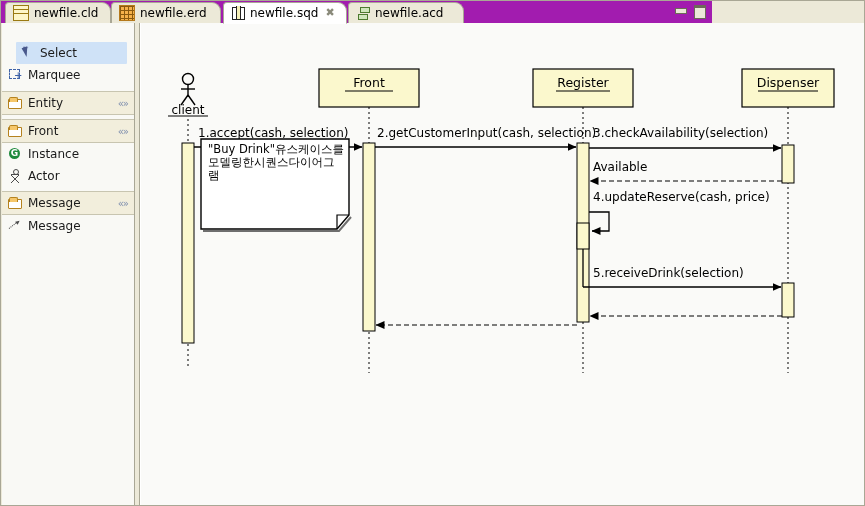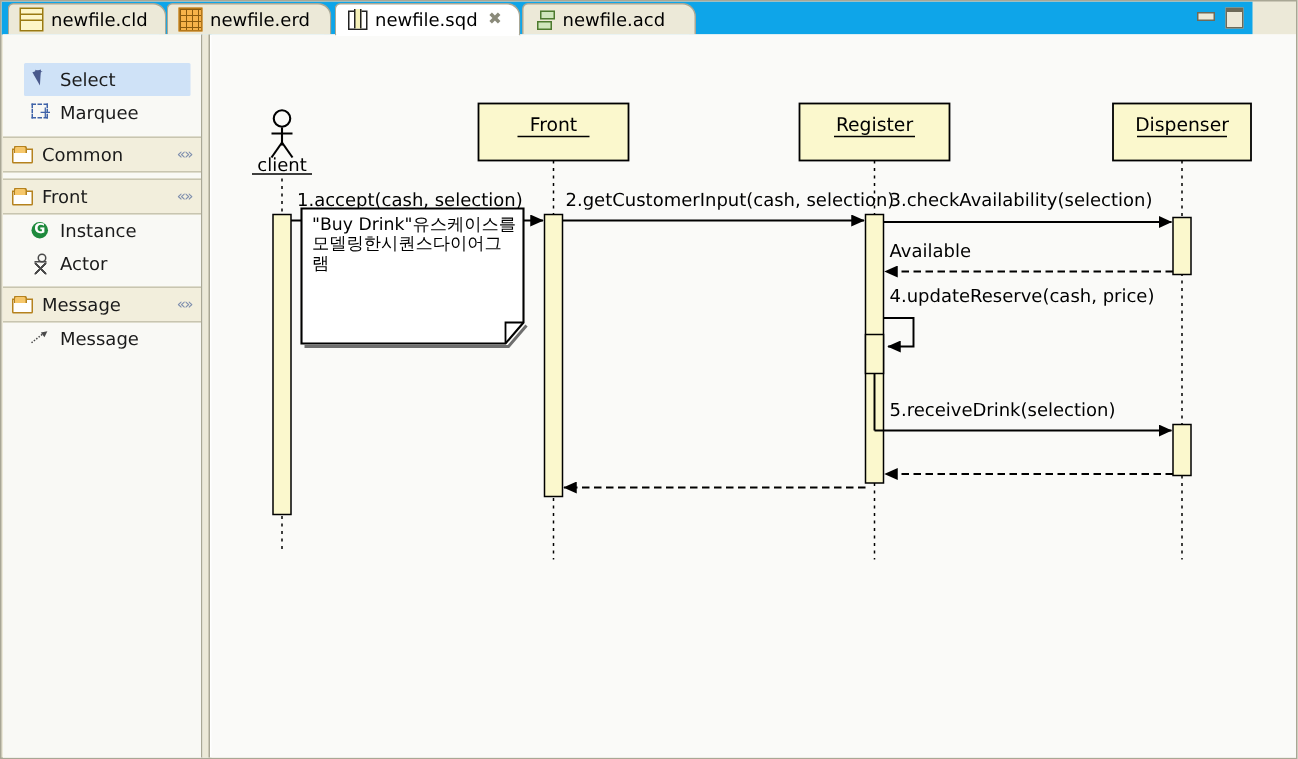--- a/index.html
+++ b/index.html
@@ -16,22 +16,22 @@
     width: 865px; height: 506px;
     box-sizing: border-box;
     background: #ece9d8;
     border: 1px solid #a9a795;
     overflow: hidden;
   }
 
   
   #tabbar {
     position: absolute; left: 0; top: 0;
-    width: 834px; height: 22px;
-    background: #0ea5e9;
+    width: 711px; height: 22px;
+    background: #a21caf;
   }
   .tab {
     position: absolute; top: 1px;
     height: 21px;
     box-sizing: border-box;
     background: #ece9d8;
     border: 1px solid #a9a795;
     border-bottom: none;
     border-top-left-radius: 4px;
     border-top-right-radius: 9px;
@@ -125,21 +125,20 @@
     background: #f9f9f5;
     border-right: 1px solid #a9a795;
     box-sizing: border-box;
     font-size: 12px;
     color: #1b1b1b;
   }
   .pal-entry {
     height: 22px; display: flex; align-items: center;
     padding-left: 6px; gap: 6px; cursor: default;
     position: relative;
-    margin-left: 12px;
   }
   .pal-entry.selected {
     background: #cfe2f7;
     margin: 12px 7px 0 14px;
     padding-left: 0;
     border-radius: 1px;
   }
   .pal-entry.selected .pal-ico { margin-left: 4px; }
   .pal-ico { width: 14px; height: 14px; position: relative; flex: 0 0 14px; }
   .pal-text { line-height: 13px; }
@@ -314,21 +313,21 @@
 
       <div class="pal-entry">
         <span class="pal-ico ico-marquee"></span>
         <span class="pal-text">Marquee</span>
       </div>
 
       <div style="height:5px;"></div>
 
       <div class="pal-header">
         <span class="pal-ico ico-folder"></span>
-        <span class="pal-text">Common</span>
+        <span class="pal-text">Entity</span>
         <span class="pal-chevrons">«»</span>
       </div>
 
       <div style="height:4px;"></div>
 
       <div class="pal-header">
         <span class="pal-ico ico-folder"></span>
         <span class="pal-text">Front</span>
         <span class="pal-chevrons">«»</span>
       </div>

